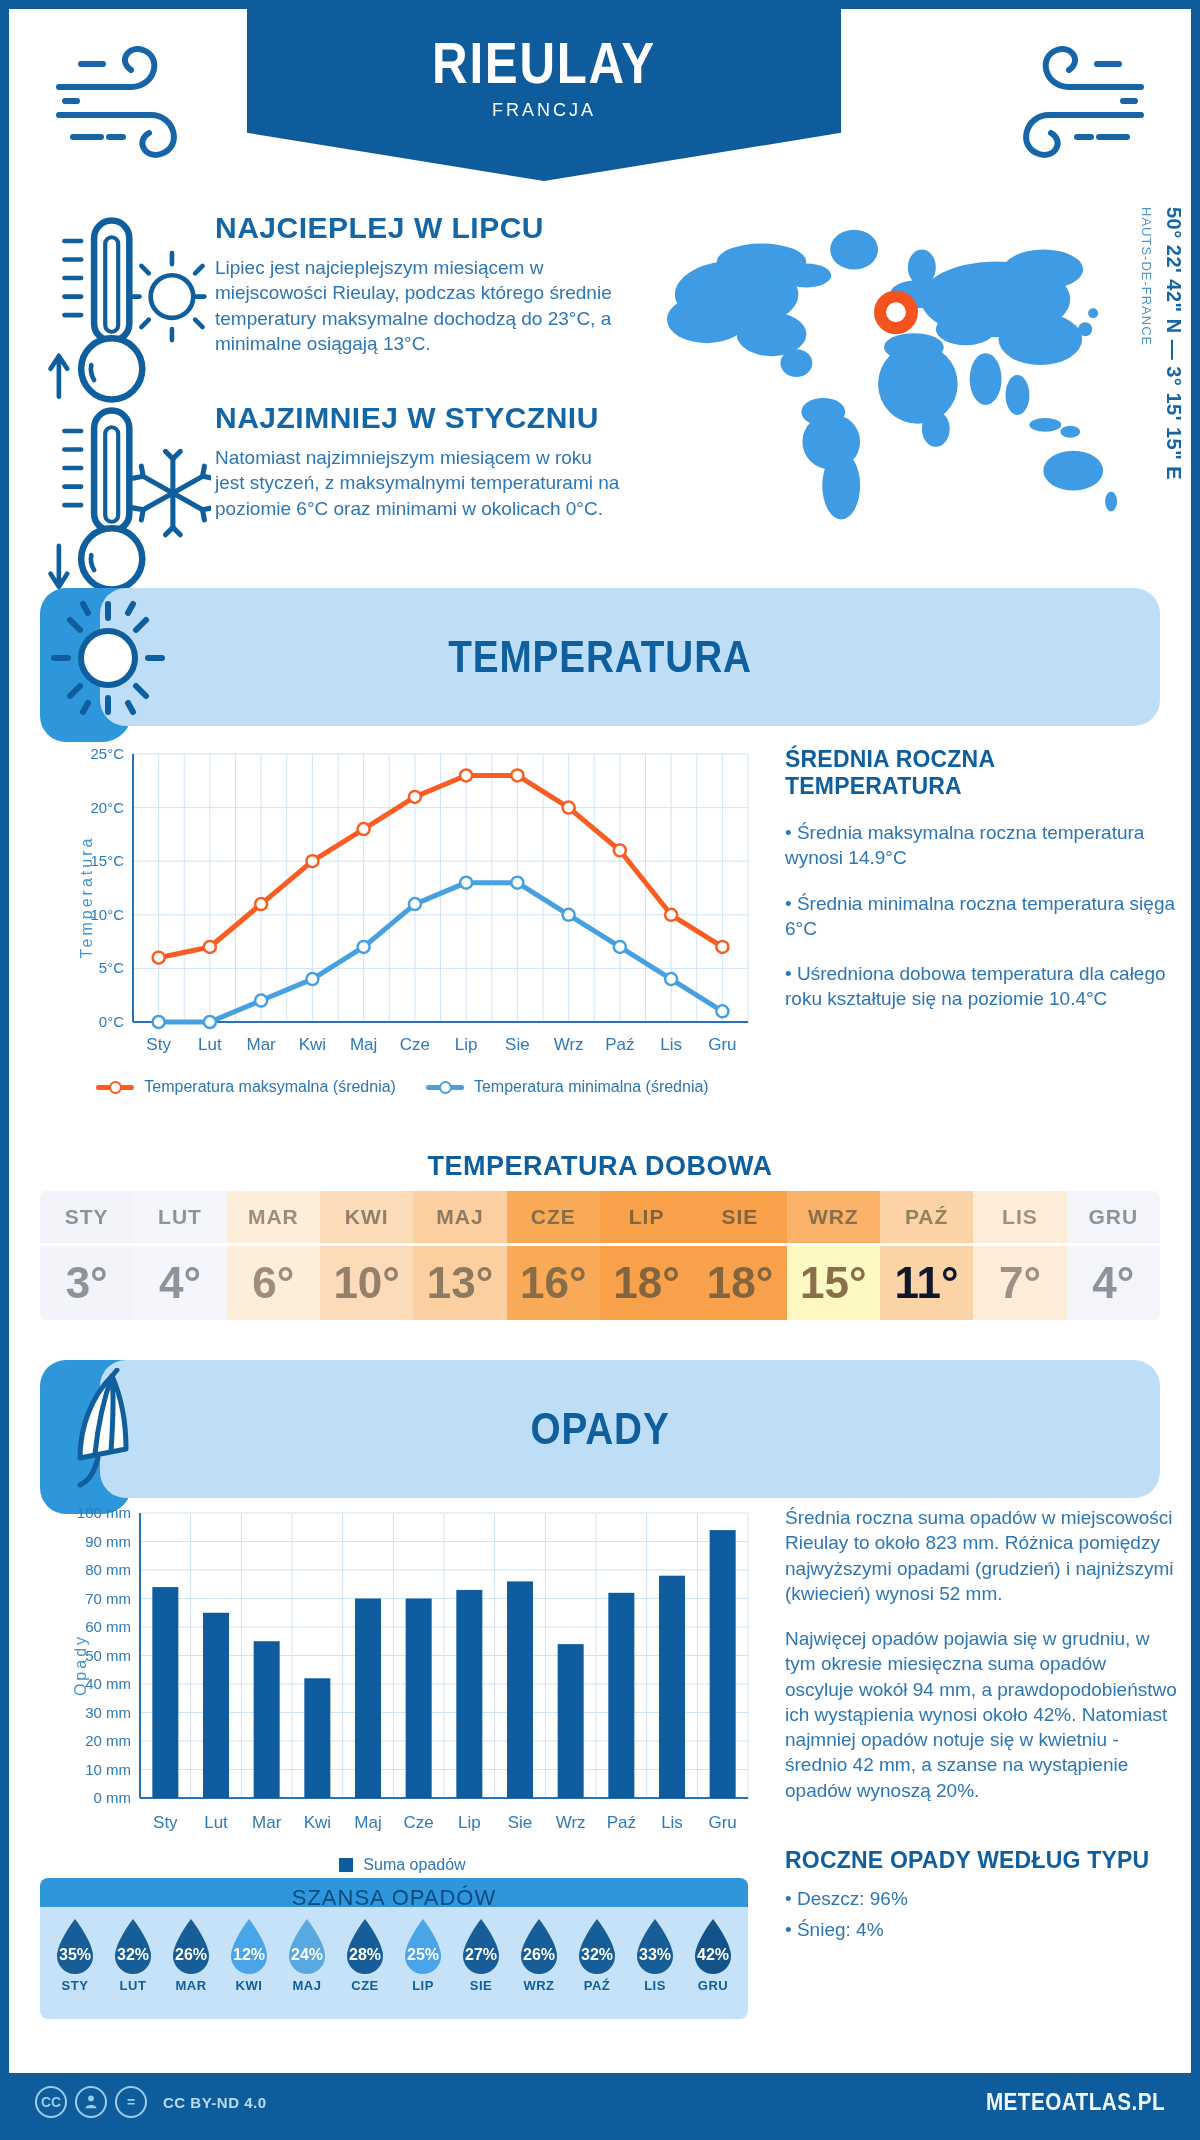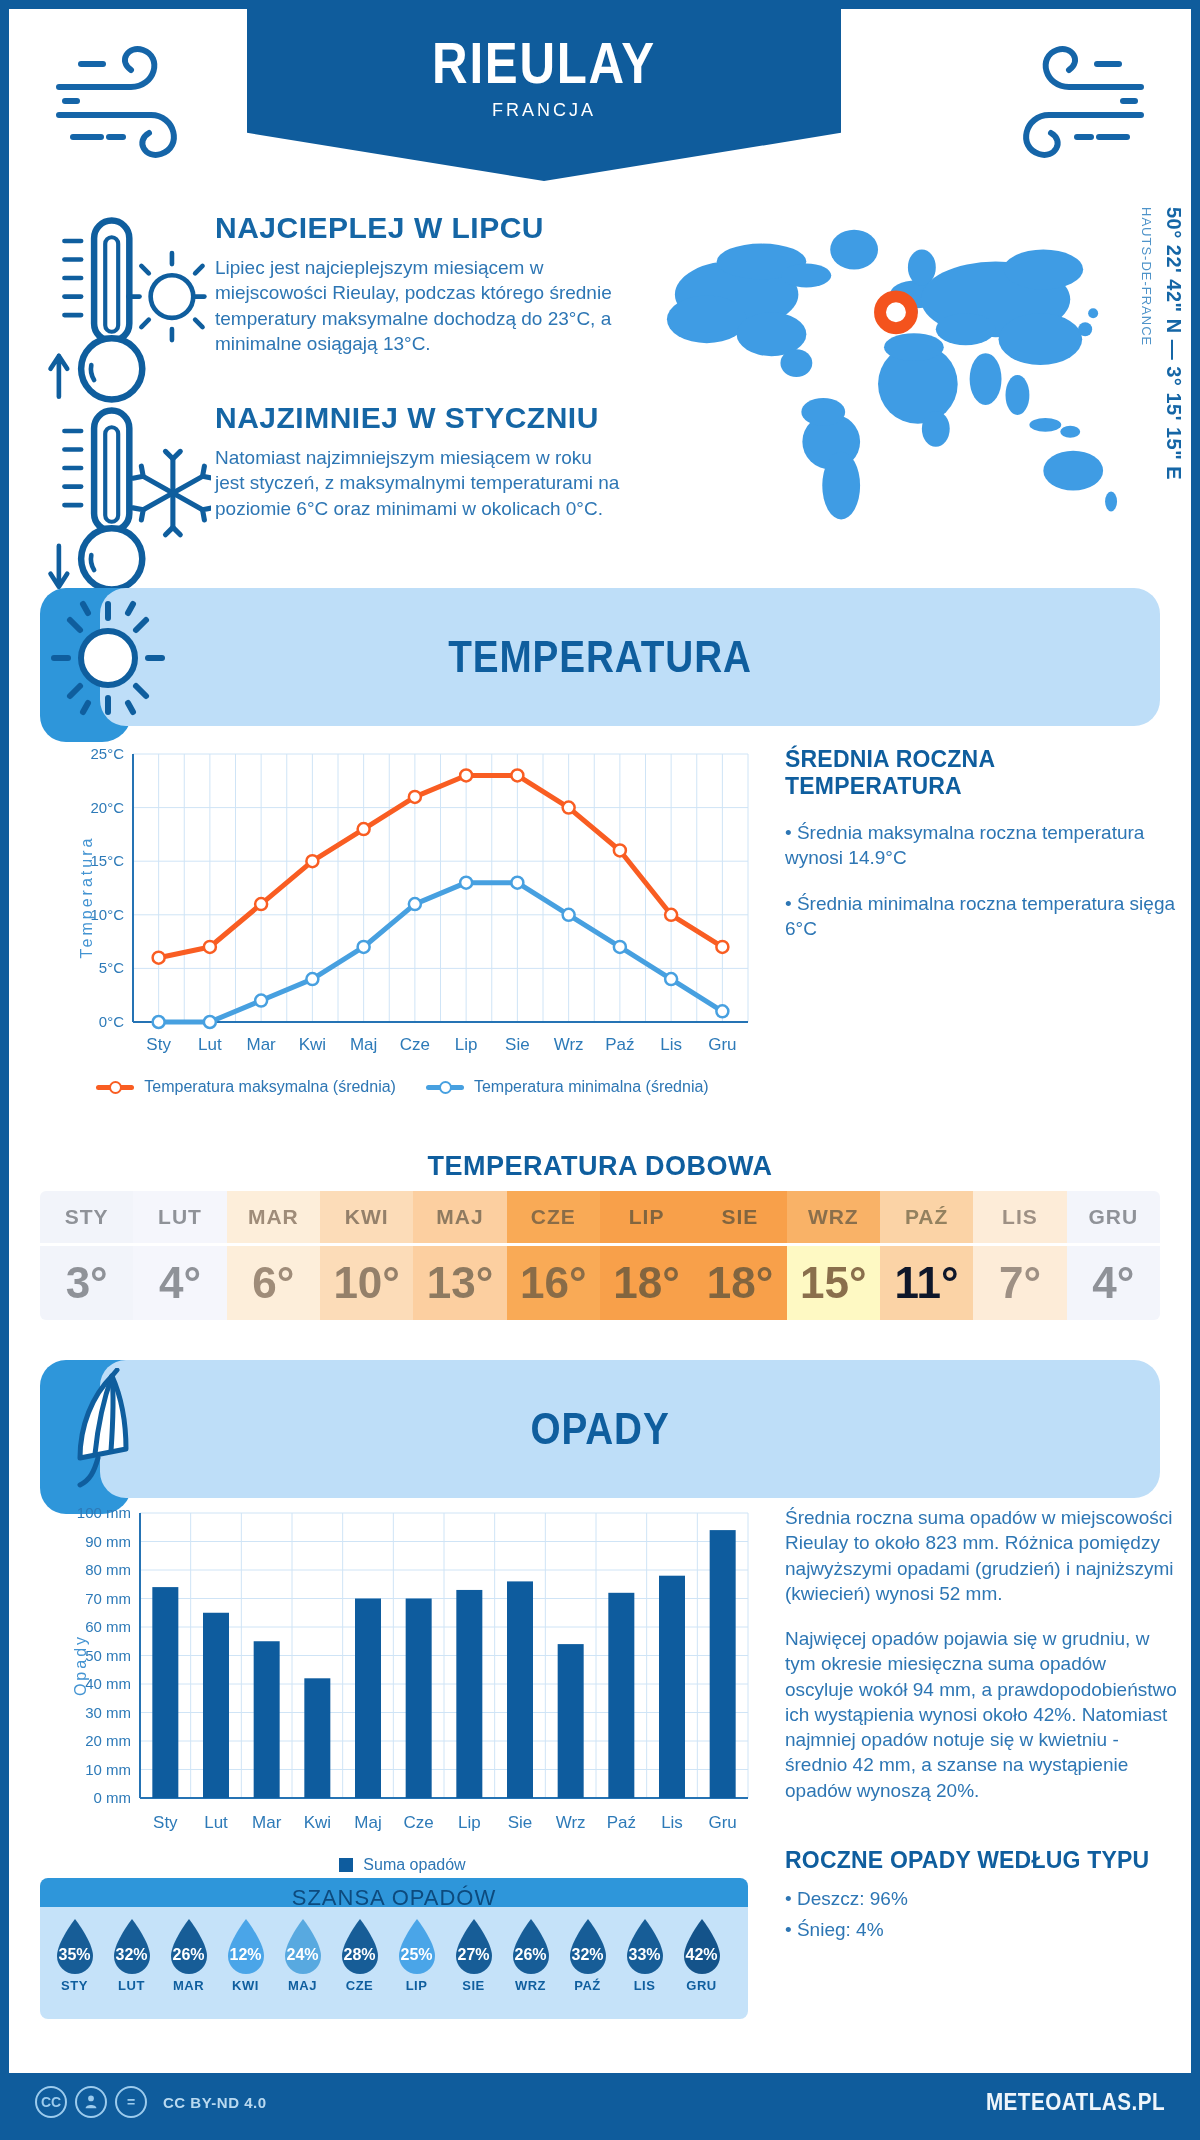--- a/index.html
+++ b/index.html
@@ -52,21 +52,21 @@
   .drow{display:flex;}
   .drow + .drow{margin-top:3px;}
   .dcell{flex:1;display:flex;align-items:center;justify-content:center;font-weight:bold;}
   .drow.h .dcell{height:52px;font-size:21px;letter-spacing:1px;}
   .drow.v .dcell{height:74px;font-size:44px;}
   
   .chance{position:absolute;left:31px;width:708px;}
   .chance .head{height:29px;background:#2e96da;border-radius:8px 8px 0 0;text-align:center;
                 line-height:40px;font-size:22px;font-weight:normal;color:#0d4a7d;letter-spacing:1px;}
   .chance .body{height:112px;background:#c5e2f9;border-radius:0 0 8px 8px;display:flex;
-                padding:10px 18px 0 6px;box-sizing:border-box;}
+                padding:10px 6px 0 6px;box-sizing:border-box;}
   .drop-item{flex:1;text-align:center;}
   .drop-wrap{position:relative;width:44px;height:58px;margin:0 auto;}
   .drop-pct{position:absolute;left:0;right:0;top:29px;text-align:center;color:#fff;
             font-size:16px;font-weight:bold;}
   .drop-month{margin-top:3px;font-size:13px;font-weight:bold;color:#0f5e9e;letter-spacing:.5px;}
   
   .footer{position:absolute;left:0;right:0;bottom:0;height:58px;background:#0f5c9c;
           display:flex;align-items:center;padding:0 26px;box-sizing:border-box;}
   .cc-circle{width:32px;height:32px;border:2.5px solid #9ccbed;border-radius:50%;color:#9ccbed;
              display:flex;align-items:center;justify-content:center;font-size:14px;font-weight:bold;
@@ -324,20 +324,21 @@
           </span>
           <span>Temperatura minimalna (średnia)</span>
         </div>
       </div>
   </div>
 
   <div class="panel" style="left:776px;top:737px;">
     <h3>ŚREDNIA ROCZNA TEMPERATURA</h3>
     <p>• Średnia maksymalna roczna temperatura wynosi 14.9°C</p>
     <p>• Średnia minimalna roczna temperatura sięga 6°C</p>
+    <p>• Uśredniona dobowa temperatura dla całego roku kształtuje się na poziomie 10.4°C</p>
   </div>
 
   <div class="daily-title" style="top:1142px;">TEMPERATURA DOBOWA</div>
   <div class="dtable" style="top:1182px;" id="daily-table">
       <div class="drow h">
         <div class="dcell" style="background: rgb(242, 244, 250); color: rgb(143, 146, 152);">STY</div>
         <div class="dcell" style="background: rgb(245, 246, 252); color: rgb(143, 146, 152);">LUT</div>
         <div class="dcell" style="background: rgb(253, 238, 218); color: rgb(159, 140, 121);">MAR</div>
         <div class="dcell" style="background: rgb(252, 220, 184); color: rgb(148, 128, 106);">KWI</div>
         <div class="dcell" style="background: rgb(252, 207, 160); color: rgb(142, 122, 96);">MAJ</div>

